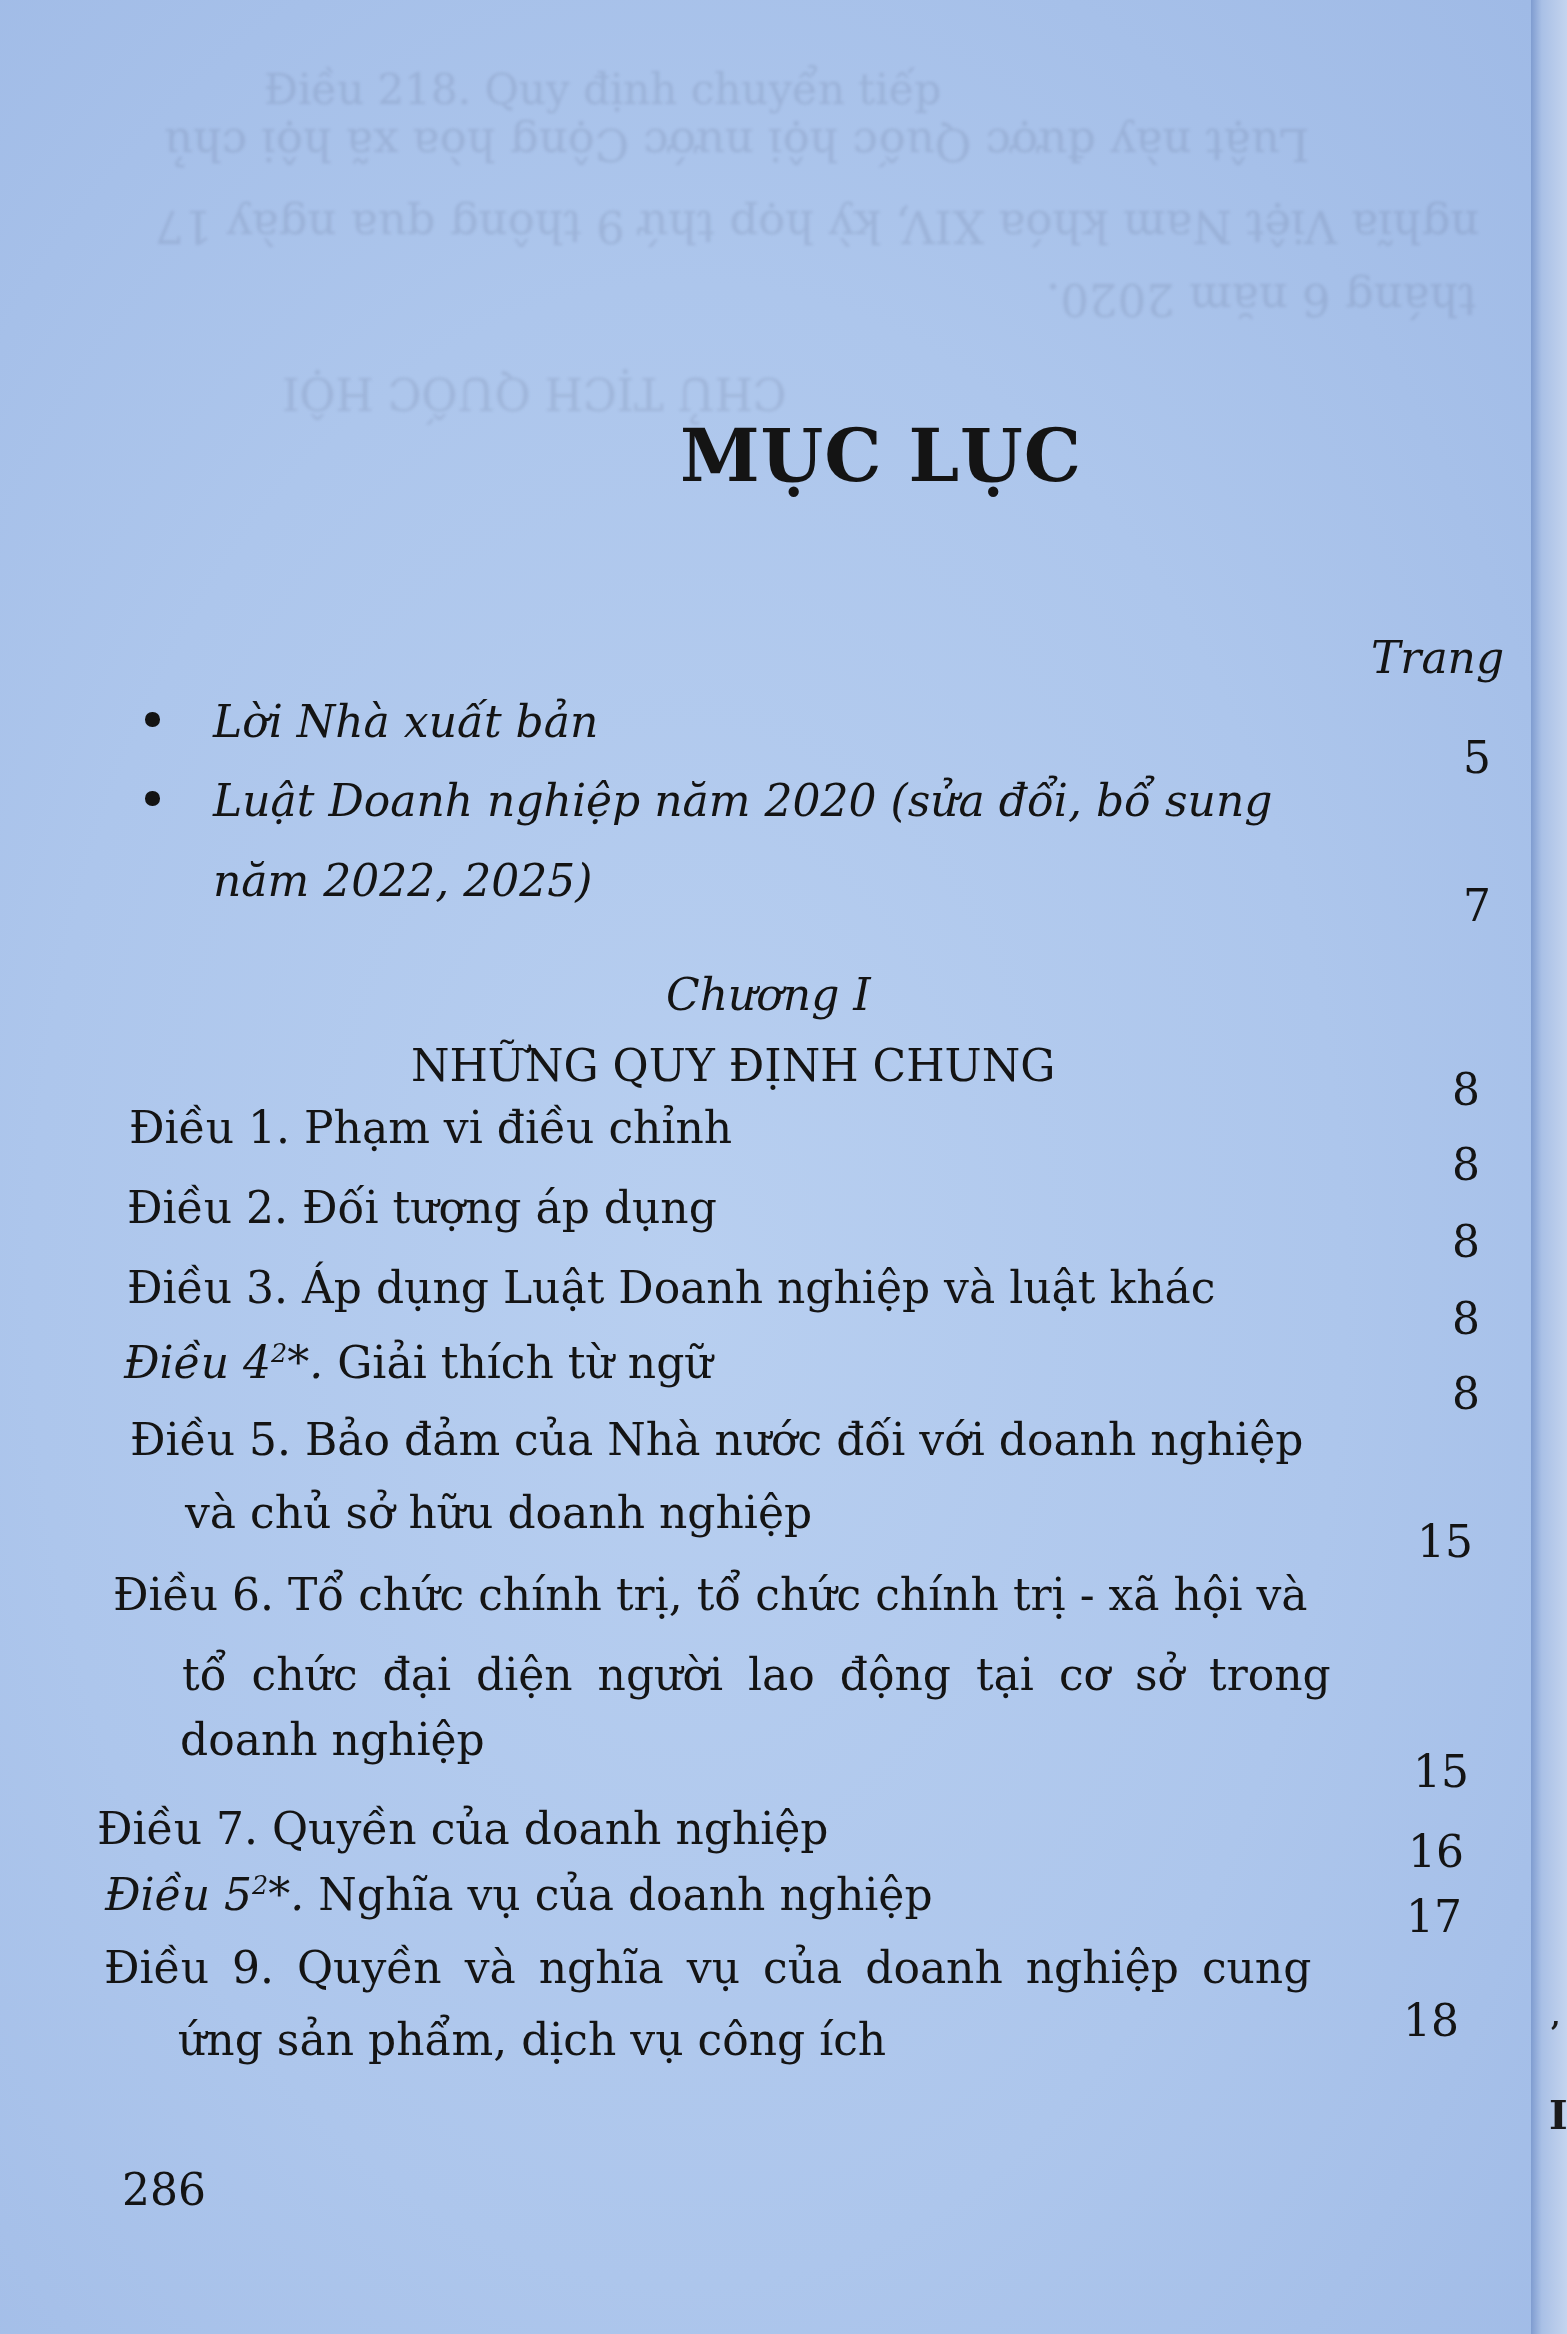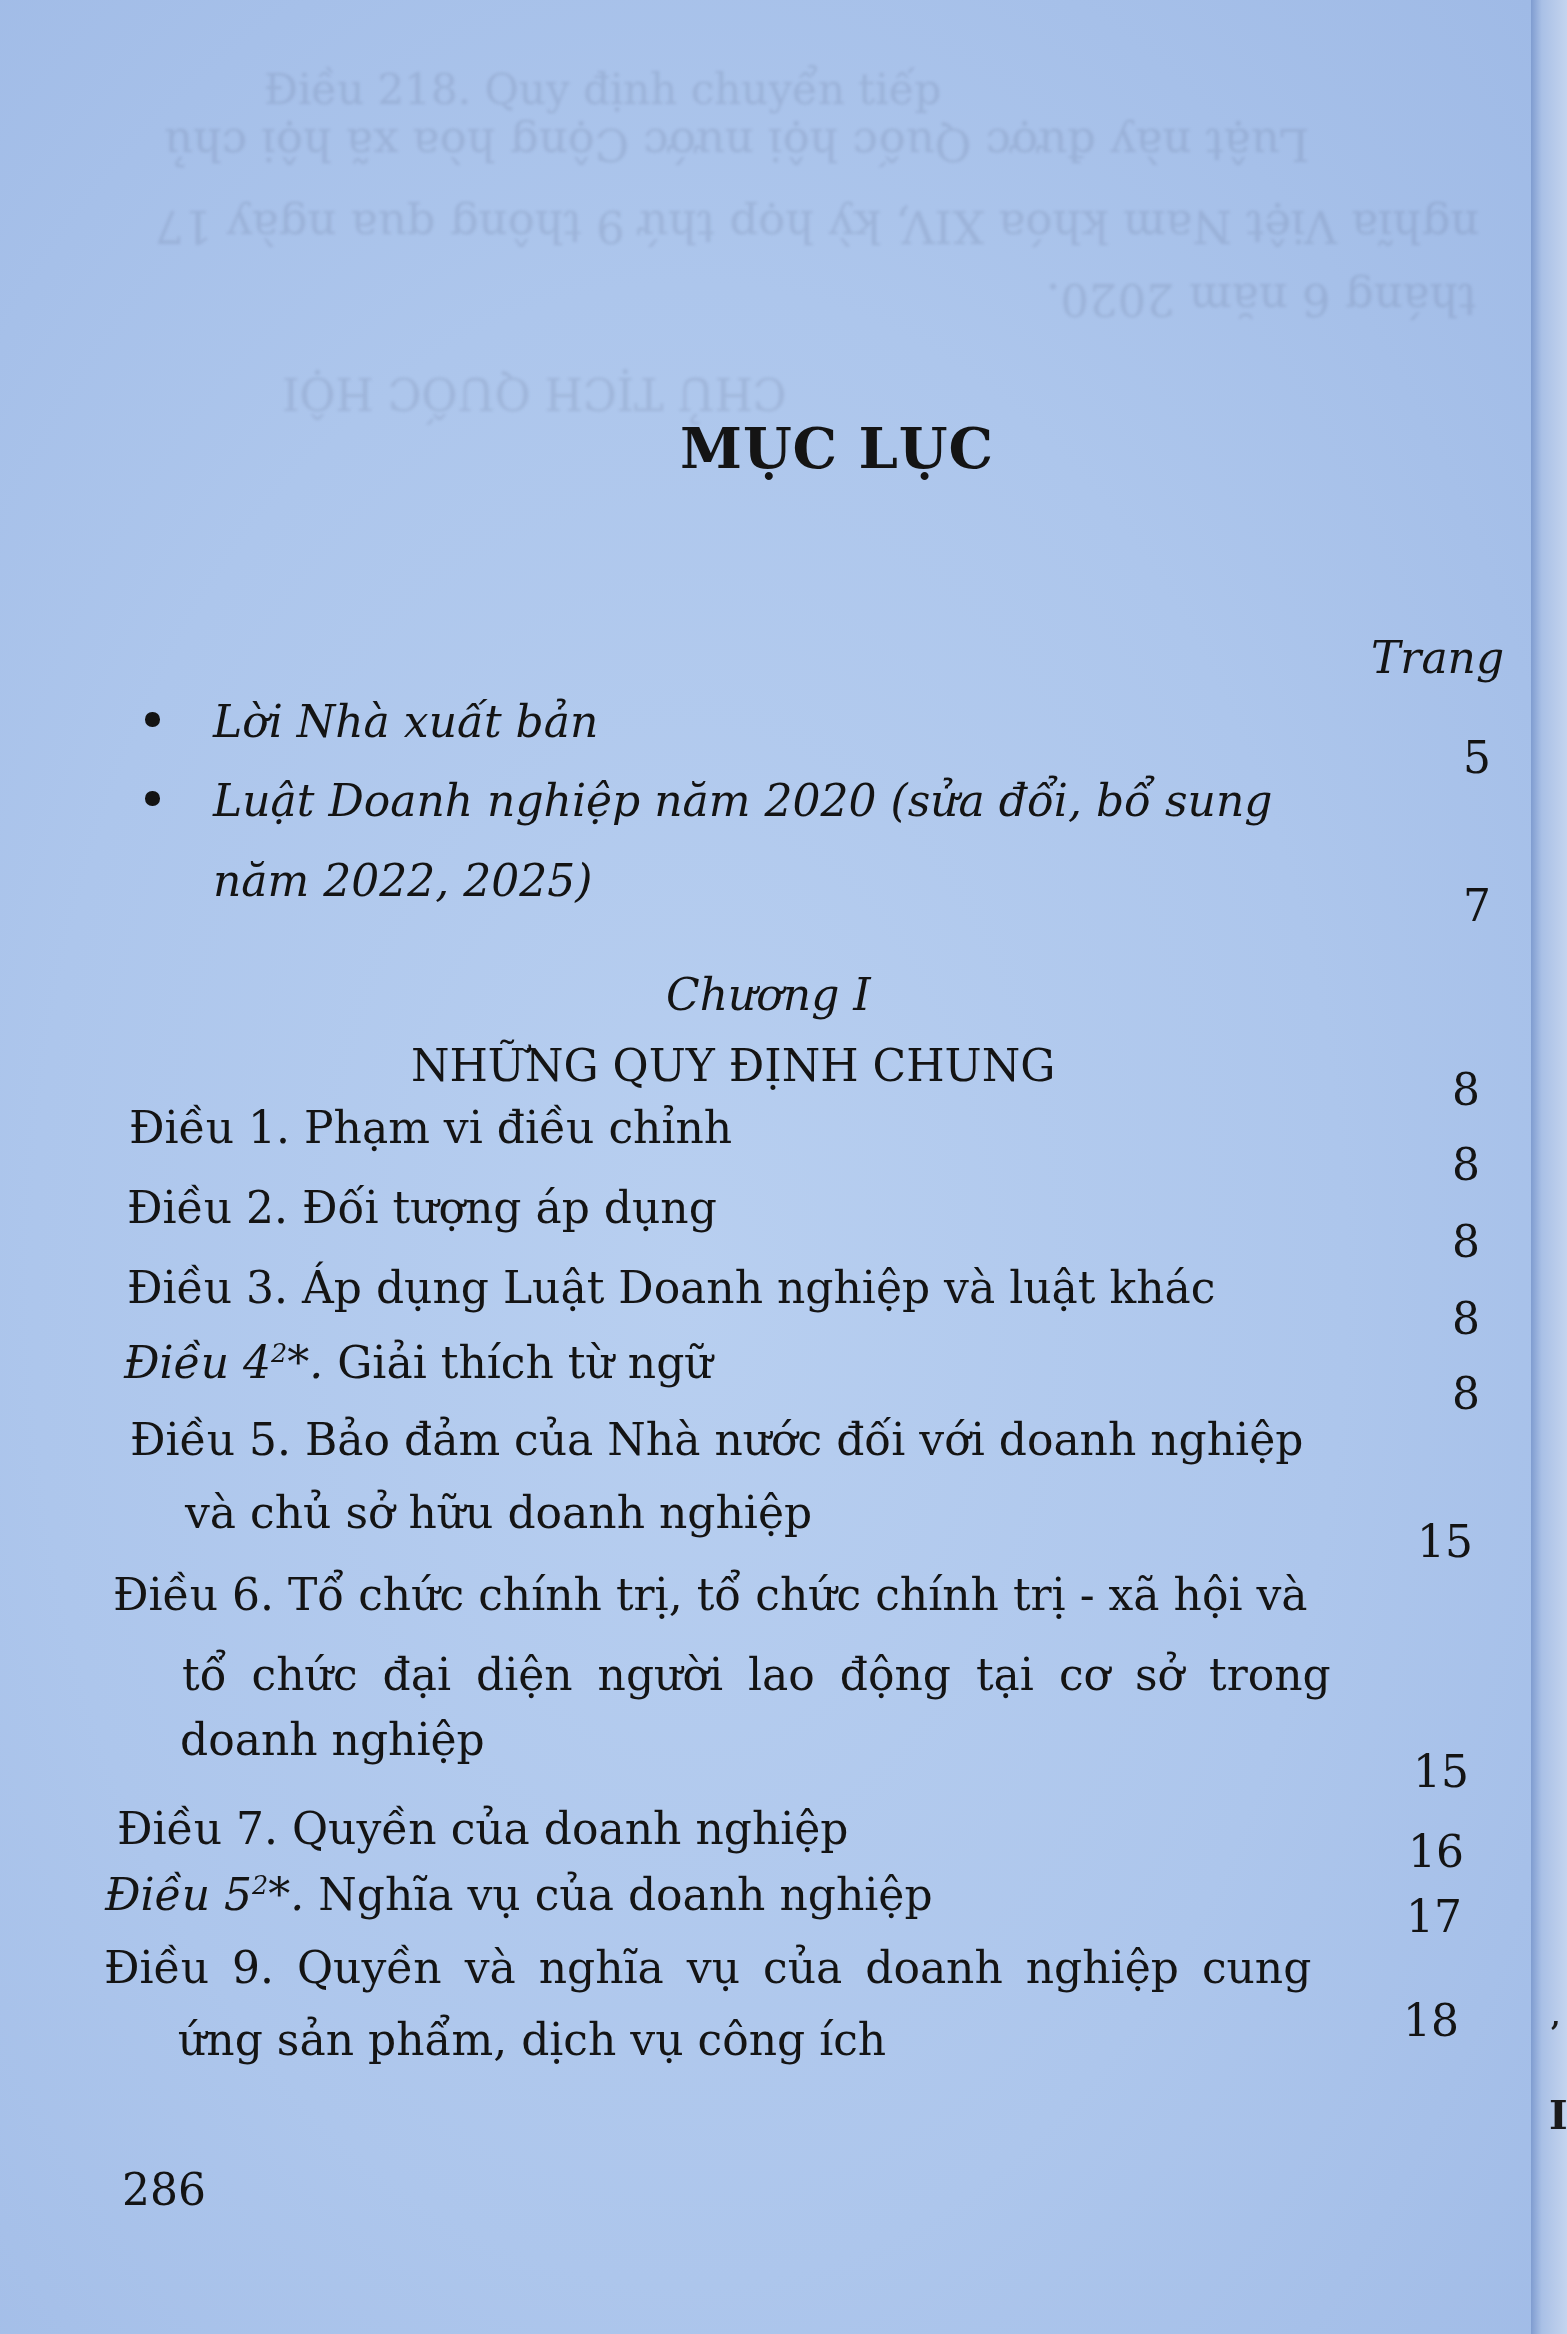--- a/index.html
+++ b/index.html
@@ -18,21 +18,21 @@
     background: linear-gradient(90deg, #7f9cd0 0%, #a9c0e6 30%, #c4d4ee 100%);
   }
   .ghost {
     position:absolute; color:rgba(60,70,100,0.13);
     font-family:"DejaVu Serif", serif; font-size:42px; white-space:nowrap;
     filter: blur(1.4px);
   }
   .ghost.flip { transform: scale(-1,-1); }
   .t { position:absolute; white-space:nowrap; font-size:44px; line-height:1; }
   .it { font-style:italic; }
-  .title { font-size:56px; font-weight:bold; letter-spacing:0.9px; }
+  .title { font-size:72px; font-weight:bold; letter-spacing:0.9px; }
   .pg { position:absolute; font-size:44px; text-align:right; width:73px; }
   .bullet { position:absolute; width:14.5px; height:14.5px; border-radius:50%; background:#141414; }
   sup { font-size:25.5px; }
   .edge-glyph { position:absolute; font-size:40px; color:#1a1a1a; font-weight:bold; }
 </style>
 </head>
 <body>
 
 <div class="page">
 
@@ -85,21 +85,21 @@
   <div class="t" style="left:185px;top:1491px;">và chủ sở hữu doanh nghiệp</div>
   <div class="pg" style="left:1400px;top:1516px;">15</div>
 
   <a class="t" style="left:113px;top:1573px;color:#141414;text-decoration:none;">
     <span>Điều 6.</span> <span>Tổ chức chính trị, tổ chức chính trị - xã hội và</span>
   </a>
   <div class="t" style="left:182px;top:1653px;word-spacing:11px;">tổ chức đại diện người lao động tại cơ sở trong</div>
   <div class="t" style="left:180px;top:1718px;">doanh nghiệp</div>
   <div class="pg" style="left:1396px;top:1746px;">15</div>
 
-  <a class="t" style="left:117px;top:1807px;color:#141414;text-decoration:none;">
+  <a class="t" style="left:97px;top:1807px;color:#141414;text-decoration:none;">
     <span>Điều 7.</span> <span>Quyền của doanh nghiệp</span>
   </a>
   <div class="pg" style="left:1391px;top:1826px;">16</div>
 
   <a class="t" style="left:105px;top:1873px;color:#141414;text-decoration:none;">
     <span class="it">Điều 5</span><sup class="it">2</sup><span class="it">*.</span> <span>Nghĩa vụ của doanh nghiệp</span>
   </a>
   <div class="pg" style="left:1389px;top:1891px;">17</div>
 
   <a class="t" style="left:104px;top:1946px;color:#141414;text-decoration:none;word-spacing:9px;">

